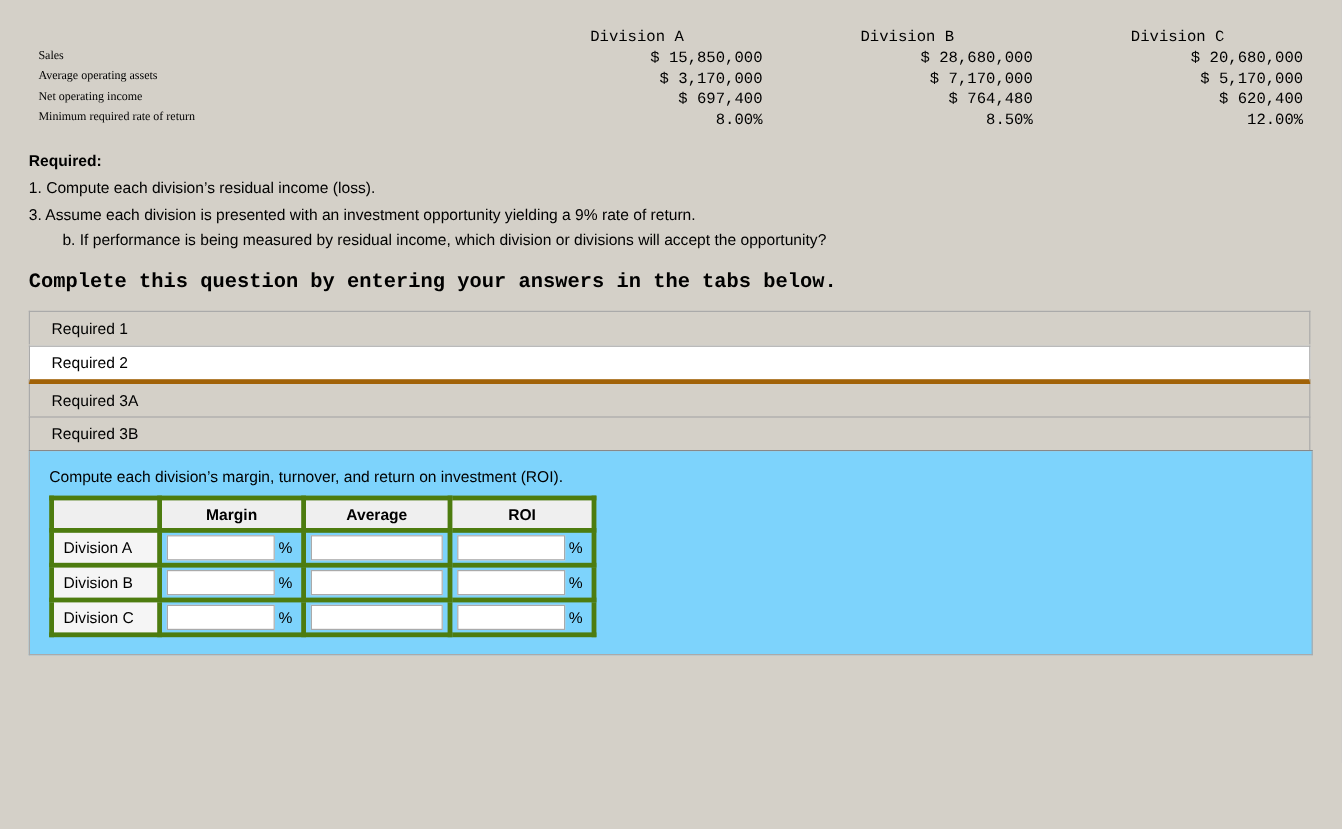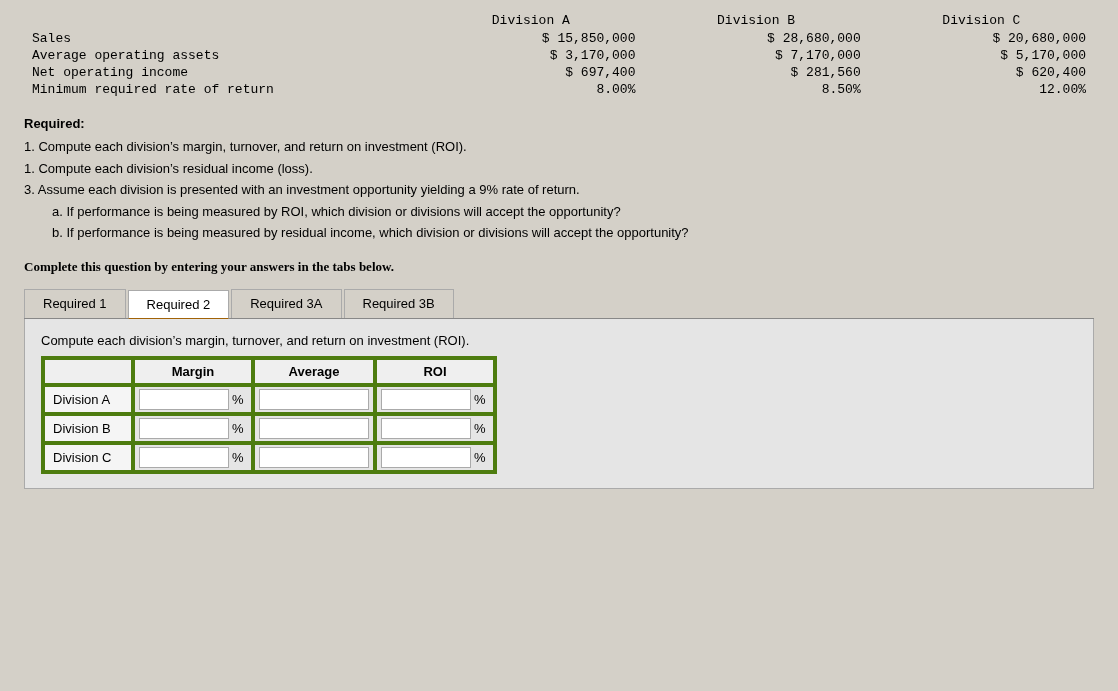--- a/index.html
+++ b/index.html
@@ -5,37 +5,38 @@
     * { box-sizing: border-box; margin: 0; padding: 0; }
     body {
       font-family: 'Courier New', Courier, monospace;
       font-size: 13px;
       background: #c8c8c8;
       width: 1118px;
       min-height: 691px;
     }
     .main-container {
       background: #d4d0c8;
-      padding: 12px 24px;
+      padding: 22px 24px;
       min-height: 691px;
     }
     .data-table-section {
       margin-bottom: 18px;
     }
     .data-table {
       border-collapse: collapse;
       width: 100%;
     }
     .data-table td {
       padding: 1px 8px;
       vertical-align: top;
     }
     .data-table .label-col {
       width: 280px;
-      font-size: 13px;
+      font-size: 10px;
+      font-family: Liberation Serif, serif;
     }
     .data-table .value-col {
       width: 160px;
       text-align: right;
       font-size: 13px;
     }
     .data-table .header-row td {
       text-align: center;
       font-weight: normal;
       padding-bottom: 2px;
@@ -52,50 +53,51 @@
     .required-section p {
       font-family: Arial, sans-serif;
       font-size: 13px;
       line-height: 1.5;
       margin-bottom: 2px;
     }
     .required-section .indent {
       margin-left: 28px;
     }
     .complete-instruction {
-      font-family: Liberation Serif, serif;
-      font-size: 13px;
+      font-family: Liberation Mono, monospace;
+      font-size: 17px;
       font-weight: bold;
       margin: 16px 0 14px 0;
     }
     
     .tabs-container {
       display: flex;
       border-bottom: 1px solid #888;
       margin-bottom: 0;
+      flex-direction: column;
     }
     .tab {
       padding: 6px 18px;
       border: 1px solid #aaa;
       border-bottom: none;
       background: #d4d0c8;
       cursor: pointer;
       font-family: Arial, sans-serif;
       font-size: 13px;
       margin-right: 2px;
     }
     .tab.active {
       background: #ffffff;
-      border-bottom: 1px solid #a16207;
+      border-bottom: 4px solid #a16207;
       z-index: 1;
       position: relative;
       bottom: -1px;
     }
     .tab-content {
-      background: #e5e5e5;
+      background: #7dd3fc;
       border: 1px solid #aaa;
       border-top: none;
       padding: 14px 16px;
     }
     .tab-instruction {
       font-family: Arial, sans-serif;
       font-size: 13px;
       margin-bottom: 4px;
     }
     .tab-note {
@@ -191,39 +193,37 @@
       </tr>
       <tr>
         <td class="label-col">Average operating assets</td>
         <td class="value-col">$  3,170,000</td>
         <td class="value-col">$  7,170,000</td>
         <td class="value-col">$  5,170,000</td>
       </tr>
       <tr>
         <td class="label-col">Net operating income</td>
         <td class="value-col">$    697,400</td>
-        <td class="value-col">$    281,560</td>
+        <td class="value-col">$    764,480</td>
         <td class="value-col">$    620,400</td>
       </tr>
       <tr>
         <td class="label-col">Minimum required rate of return</td>
         <td class="value-col">8.00%</td>
         <td class="value-col">8.50%</td>
         <td class="value-col">12.00%</td>
       </tr>
     </tbody>
       </table>
   </div>
 
   <div class="required-section">
     <h3>Required:</h3>
-    <p>1. Compute each division’s margin, turnover, and return on investment (ROI).</p>
     <p>1. Compute each division’s residual income (loss).</p>
     <p>3. Assume each division is presented with an investment opportunity yielding a 9% rate of return.</p>
-    <p class="indent">a. If performance is being measured by ROI, which division or divisions will accept the opportunity?</p>
     <p class="indent">b. If performance is being measured by residual income, which division or divisions will accept the opportunity?</p>
   </div>
 
   <div class="complete-instruction">Complete this question by entering your answers in the tabs below.</div>
 
   <div class="tabs-container">
     <div class="tab">Required 1</div>
     <div class="tab active">Required 2</div>
     <div class="tab">Required 3A</div>
     <div class="tab">Required 3B</div>

